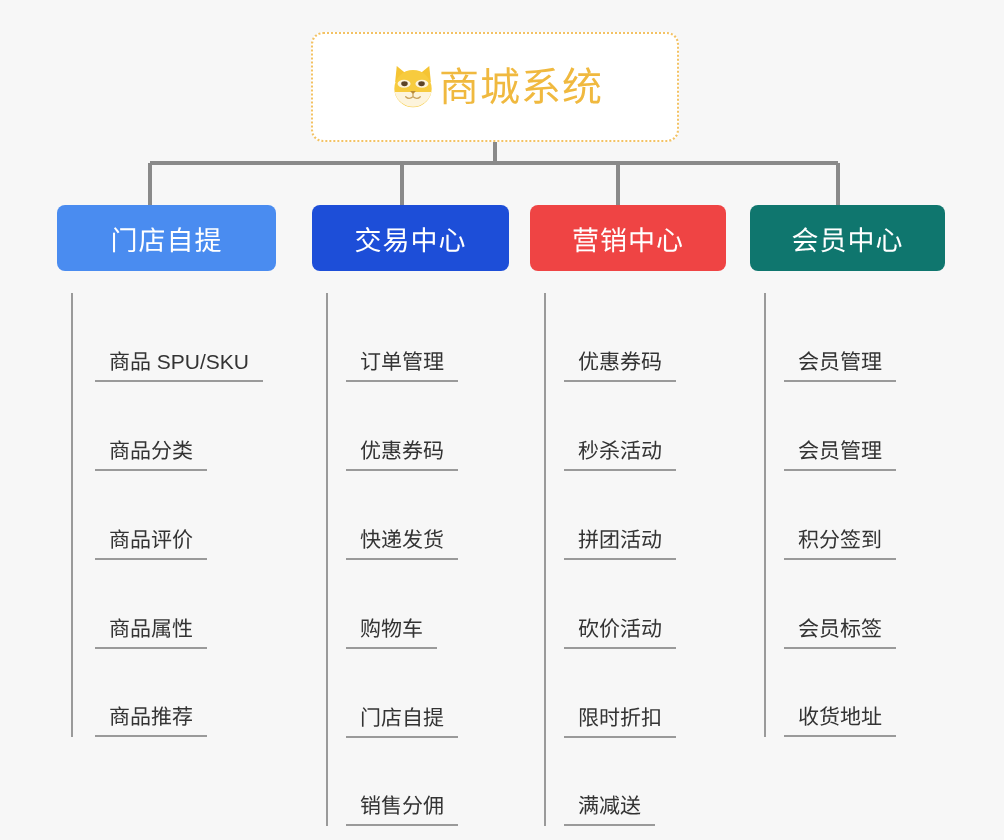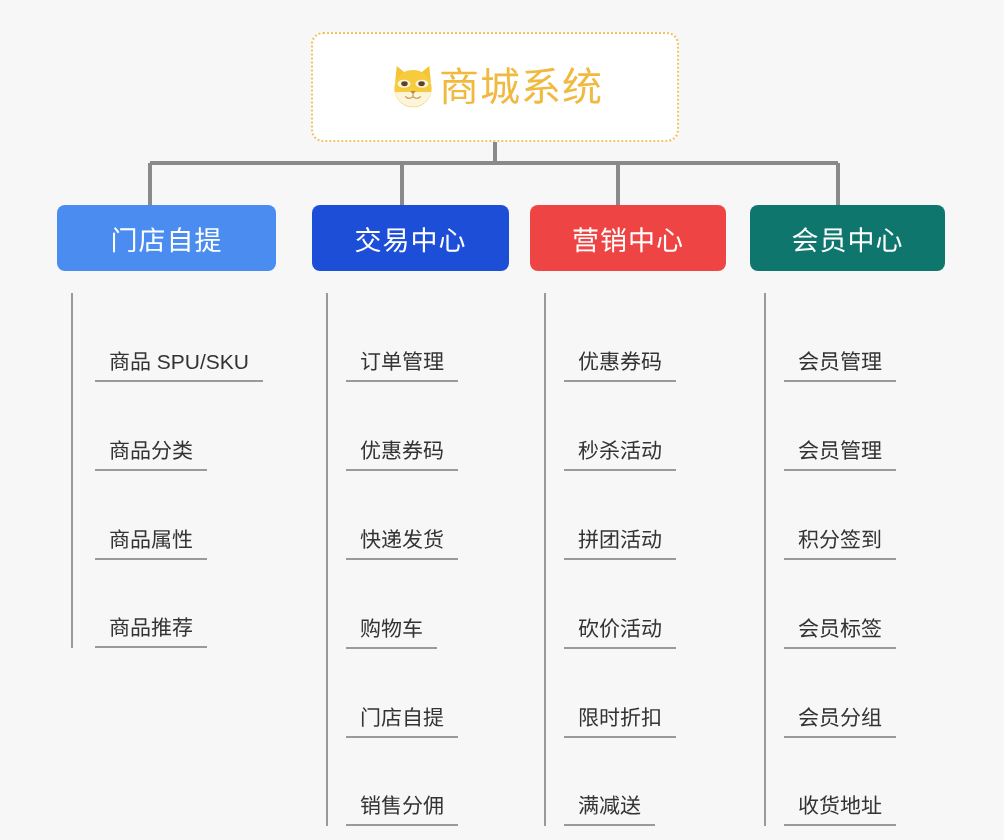--- a/index.html
+++ b/index.html
@@ -173,20 +173,23 @@
         <span>门店自提</span>
       </div>
       <div class="leaf-list">
         <div class="leaf">
             <span class="leaf-label">商品 SPU/SKU</span>
           </div>
         <div class="leaf">
             <span class="leaf-label">商品分类</span>
           </div>
         <div class="leaf">
+            <span class="leaf-label">商品评价</span>
+          </div>
+        <div class="leaf">
             <span class="leaf-label">商品属性</span>
           </div>
         <div class="leaf">
             <span class="leaf-label">商品推荐</span>
           </div>
       </div>
     </div>
 
     <div class="branch branch-1">
       <div class="branch-head" style="background:#1d4ed8">
@@ -251,22 +254,19 @@
         <div class="leaf">
             <span class="leaf-label">会员管理</span>
           </div>
         <div class="leaf">
             <span class="leaf-label">积分签到</span>
           </div>
         <div class="leaf">
             <span class="leaf-label">会员标签</span>
           </div>
         <div class="leaf">
-            <span class="leaf-label">会员分组</span>
-          </div>
-        <div class="leaf">
             <span class="leaf-label">收货地址</span>
           </div>
       </div>
     </div>
 
   </div>
 </div>
 
 </body></html>

